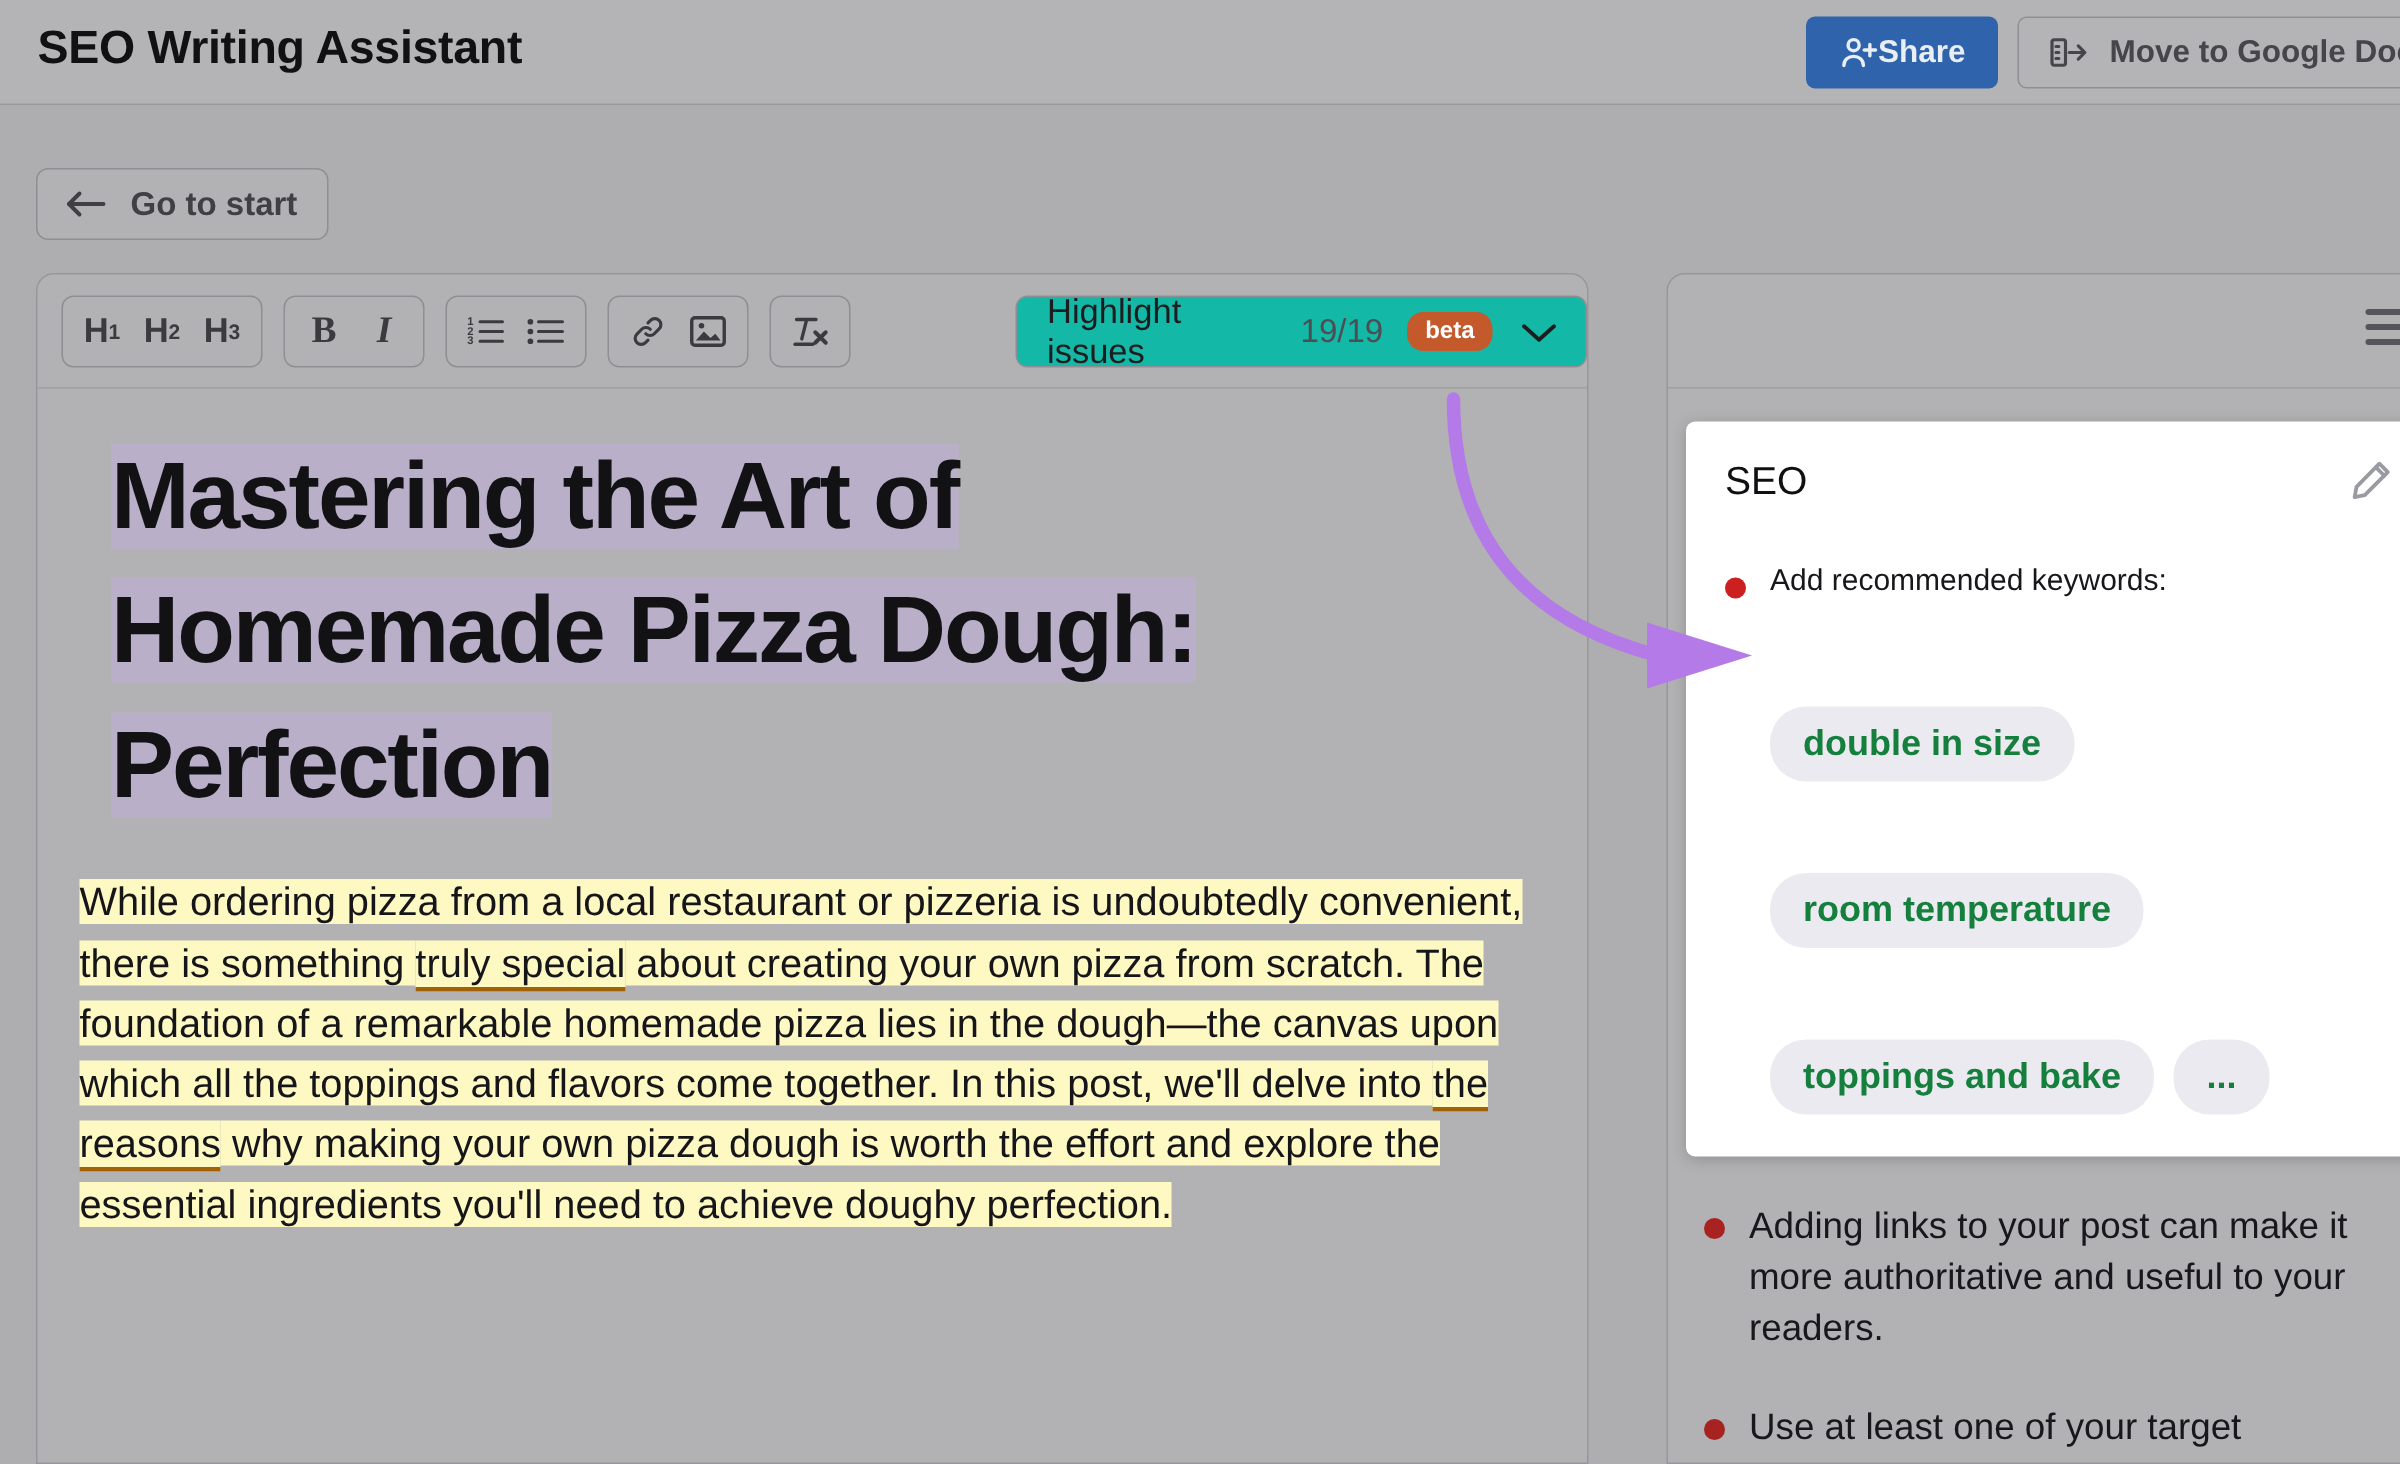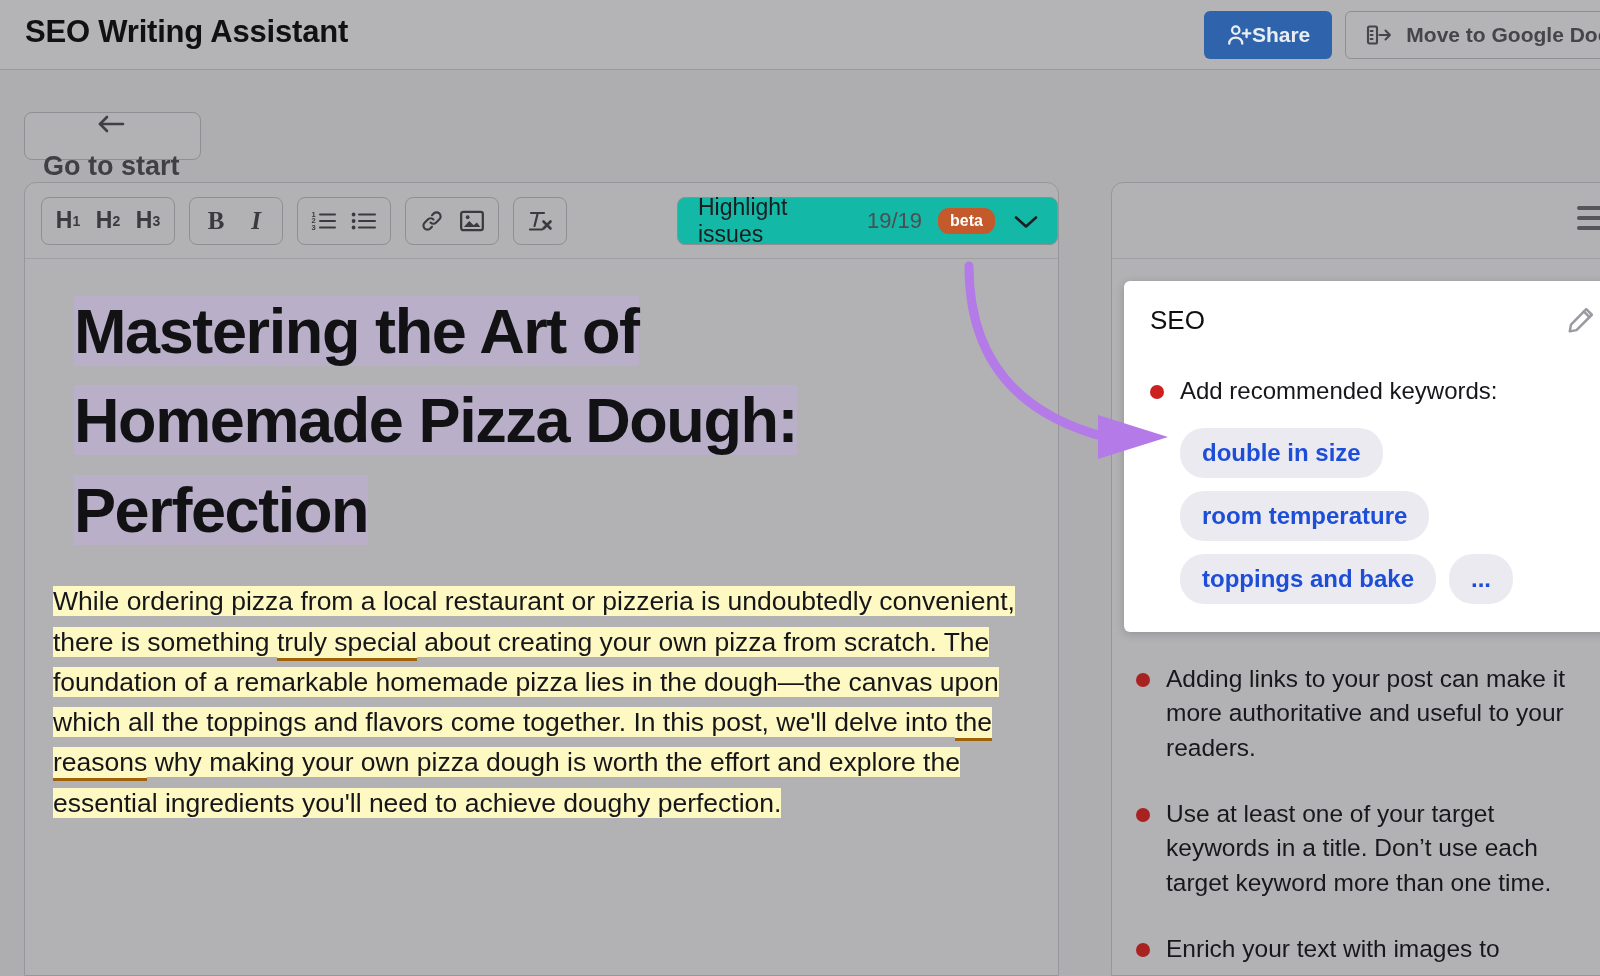--- a/index.html
+++ b/index.html
@@ -46,23 +46,22 @@
   }
   .icon { display: inline-flex; align-items: center; justify-content: center; }
 
   
   .goto-start {
     position: absolute; left: 24px; top: 112px;
     display: flex; align-items: center; gap: 16px;
     height: 48px; padding: 0 20px 0 18px;
     border: 1px solid #8f8f93; border-radius: 8px;
     background: #b2b2b4; color: #3f3f44;
-    font-size: 27px; font-weight: bold;
-    cursor: pointer;
-    flex-direction: column;
+    font-size: 22px; font-weight: bold;
+    cursor: pointer;
   }
 
   
   .editor-panel {
     position: absolute; left: 24px; top: 182px;
     width: 1035px; height: 794px;
     background: #b2b2b4;
     border: 1px solid #97979b;
     border-radius: 12px 12px 0 0;
     overflow: hidden;
@@ -156,35 +155,36 @@
   }
   .seo-card-head {
     display: flex; align-items: flex-start; justify-content: space-between;
     margin-bottom: 38px;
   }
   .seo-card-title { font-size: 26px; font-weight: normal; color: #101013; text-align: right; }
   .pencil-icon { cursor: pointer; }
 
   .tip {
     display: flex; gap: 16px;
-    font-size: 24px; line-height: 1.38; color: #17171b;
+    font-size: 20px; line-height: 1.38; color: #17171b;
   }
   .dot {
     flex: 0 0 auto;
     width: 14px; height: 14px; border-radius: 50%;
     background: #cc1f1f; margin-top: 11px;
   }
   .dot.dim { background: #a82222; }
 
   .chips { display: flex; flex-wrap: wrap; gap: 13px; margin-top: 21px; margin-left: 30px; }
   .chip {
-    background: #eceaf1; color: #1d4ed8;
+    background: #eceaf1; color: #15803d;
     font-size: 24px; font-weight: bold;
     padding: 11px 22px; border-radius: 24px;
     cursor: pointer;
+    margin-top: 48px;
   }
 
   .tips-outside { padding: 30px 26px 0 24px; }
   .tips-outside .tip { margin-bottom: 32px; color: #18181c; font-size: 24.5px; line-height: 1.4; }
 
   
   .arrow-svg { position: absolute; left: 0; top: 0; pointer-events: none; }
 </style>
 </head>
 <body>

